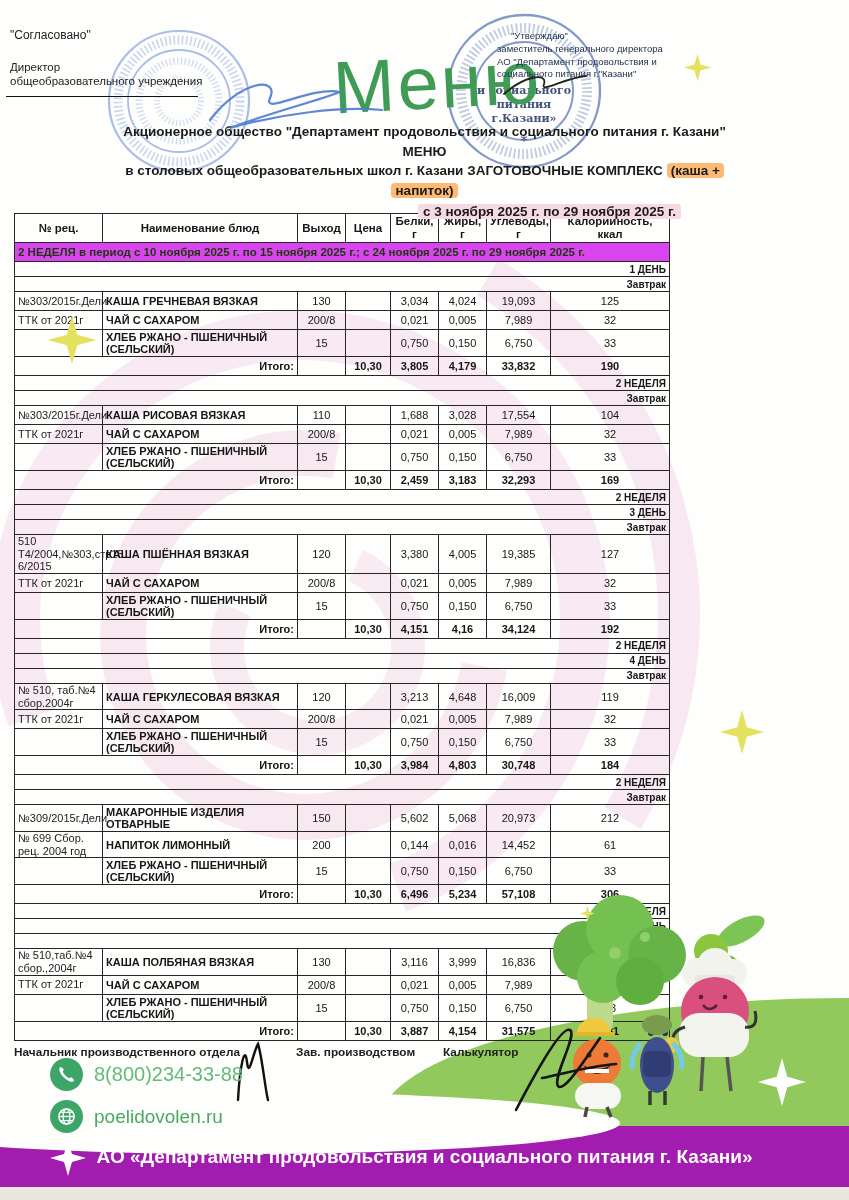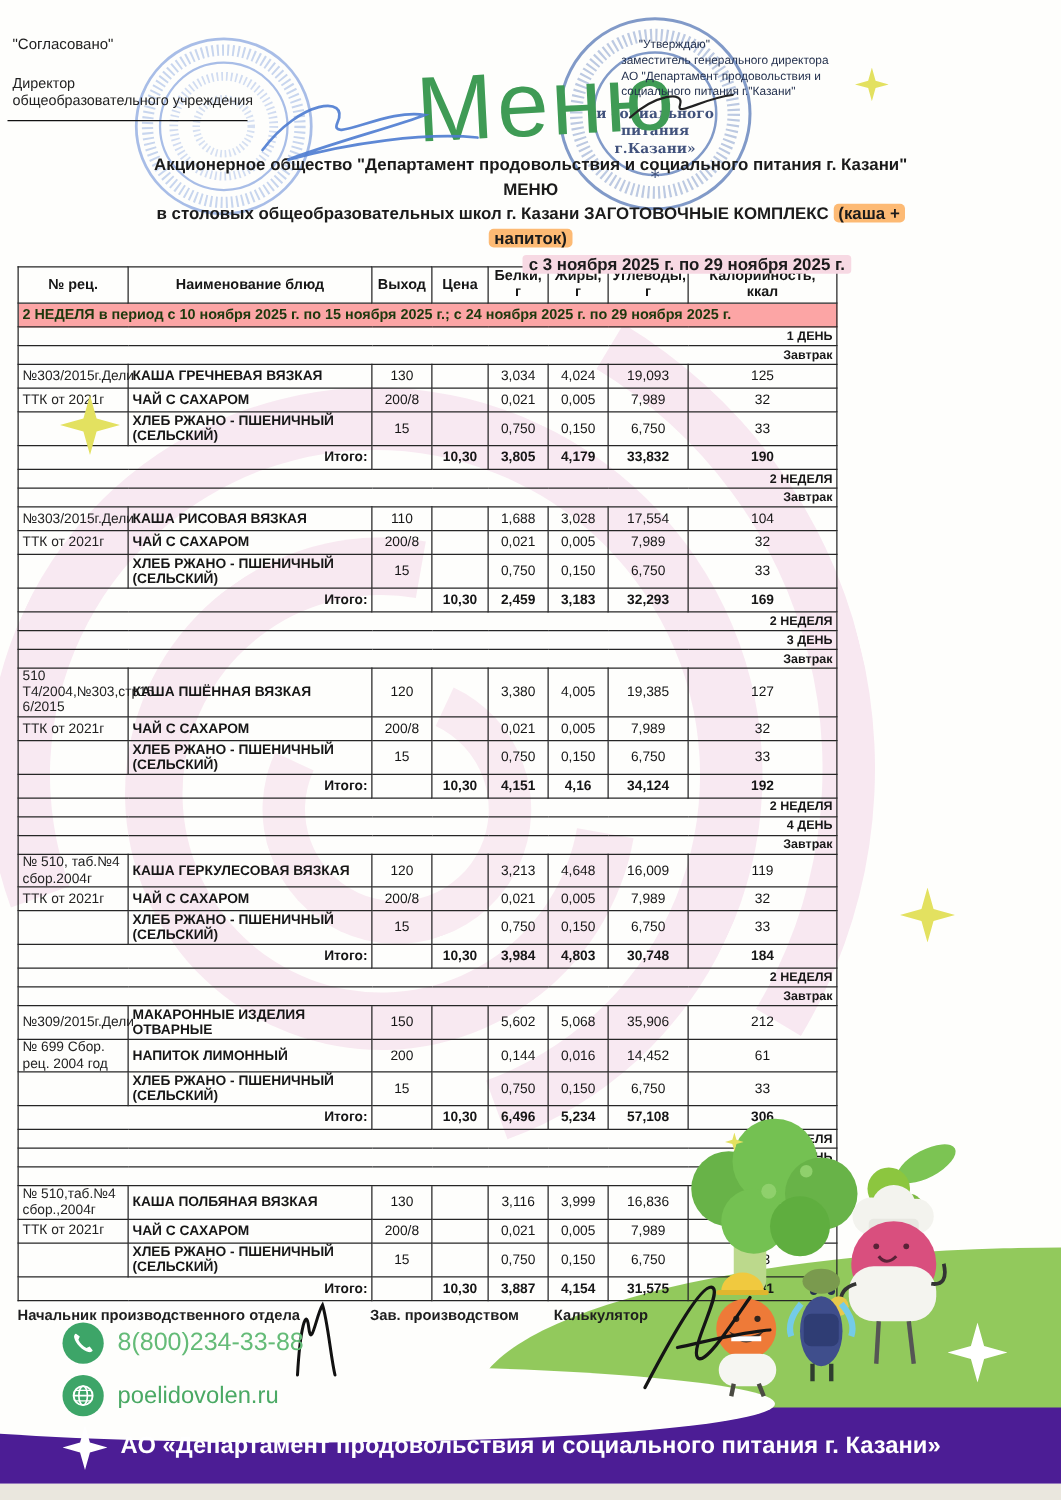--- a/index.html
+++ b/index.html
@@ -40,41 +40,41 @@
   .doc-header{position:absolute;left:0;right:0;top:122px;z-index:2;text-align:center;color:#1b1b1b;font-weight:bold;font-size:13.5px;line-height:1.45;}
   .hl-green{background:#fdba74;border-radius:4px;padding:0 4px;}
   .hl-pink{background:#f7d9e3;border-radius:3px;padding:0 5px;}
   .doc-header .period-line{text-align:right;padding-right:168px;margin-top:2px;}
 
   
   .menu-table-wrap{position:absolute;left:14px;top:213px;z-index:1;}
   table.menu{border-collapse:collapse;width:655px;table-layout:fixed;background:transparent;color:#161616;}
   table.menu th,table.menu td{border:1.4px solid #262626;padding:0 3px;background:transparent;}
   table.menu th{font-size:11.5px;font-weight:bold;white-space:pre-line;line-height:1.1;height:28px;text-align:center;}
-  tr.period-row td{background:#fca5a5;font-size:11.5px;font-weight:bold;color:#1d380d;height:18px;}
+  tr.period-row td{background:#d946ef;font-size:11.5px;font-weight:bold;color:#1d380d;height:18px;}
   tr.lbl td{font-size:10px;font-weight:bold;height:14px;text-align:right;}
   tr.item td{height:18px;font-size:11px;}
   tr.item.tall td{height:26px;}
   td.rec{font-size:7.5px;line-height:1.15;color:#222;}
   td.dish{font-weight:600;font-size:10.8px;line-height:1.1;}
   td.num{text-align:center;font-size:11px;}
   tr.total-row td{height:18px;font-size:11px;font-weight:bold;}
   td.total-lbl{text-align:right;padding-right:6px;}
 
   
   .signatory{position:absolute;top:1045px;z-index:3;font-size:11.8px;font-weight:600;color:#1e1e1e;}
   .sig-m{position:absolute;left:232px;top:1036px;z-index:3;}
   .contact-row{position:absolute;z-index:3;display:flex;align-items:center;}
   .contact-icon{width:33px;height:33px;border-radius:50%;background:#3da568;display:flex;align-items:center;justify-content:center;flex:0 0 auto;}
   .contact-text{margin-left:11px;font-size:20px;color:#64bb77;}
   .contact-text.site{font-size:19px;color:#4aa964;}
 
   
   .grass{position:absolute;right:0;bottom:70px;width:470px;height:132px;background:#92c95c;border-top-left-radius:100% 95%;z-index:1;}
-  .banner{position:absolute;left:0;right:0;bottom:13px;height:61px;background:#4c1d95;z-index:1;}
+  .banner{position:absolute;left:0;right:0;bottom:13px;height:61px;background:#a21caf;z-index:1;}
   .banner::before{content:"";position:absolute;left:-140px;top:-34px;width:760px;height:62px;background:#fefefc;border-radius:50%;}
   .banner-text{position:absolute;left:0;right:0;top:0;bottom:0;display:flex;align-items:center;justify-content:center;
     color:#fff;font-size:19px;font-weight:600;z-index:2;}
   .scan-edge{position:absolute;left:0;right:0;bottom:0;height:13px;background:#eae7de;z-index:4;}
   .mascots{position:absolute;left:545px;top:893px;z-index:2;}
   .sig-big{position:absolute;left:512px;top:1008px;z-index:3;}
 </style>
 </head>
 <body>
 
@@ -436,21 +436,21 @@
           <tr class="lbl">
             <td colspan="8">Завтрак</td>
           </tr>
           <tr class="item tall">
             <td class="rec">№309/2015г.Дели</td>
             <td class="dish">МАКАРОННЫЕ ИЗДЕЛИЯ ОТВАРНЫЕ</td>
             <td class="num">150</td>
             <td class="num"></td>
             <td class="num">5,602</td>
             <td class="num">5,068</td>
-            <td class="num">35,906</td>
+            <td class="num">20,973</td>
             <td class="num">212</td>
           </tr>
           <tr class="item">
             <td class="rec">№ 699 Сбор. рец. 2004 год</td>
             <td class="dish">НАПИТОК ЛИМОННЫЙ</td>
             <td class="num">200</td>
             <td class="num"></td>
             <td class="num">0,144</td>
             <td class="num">0,016</td>
             <td class="num">14,452</td>

